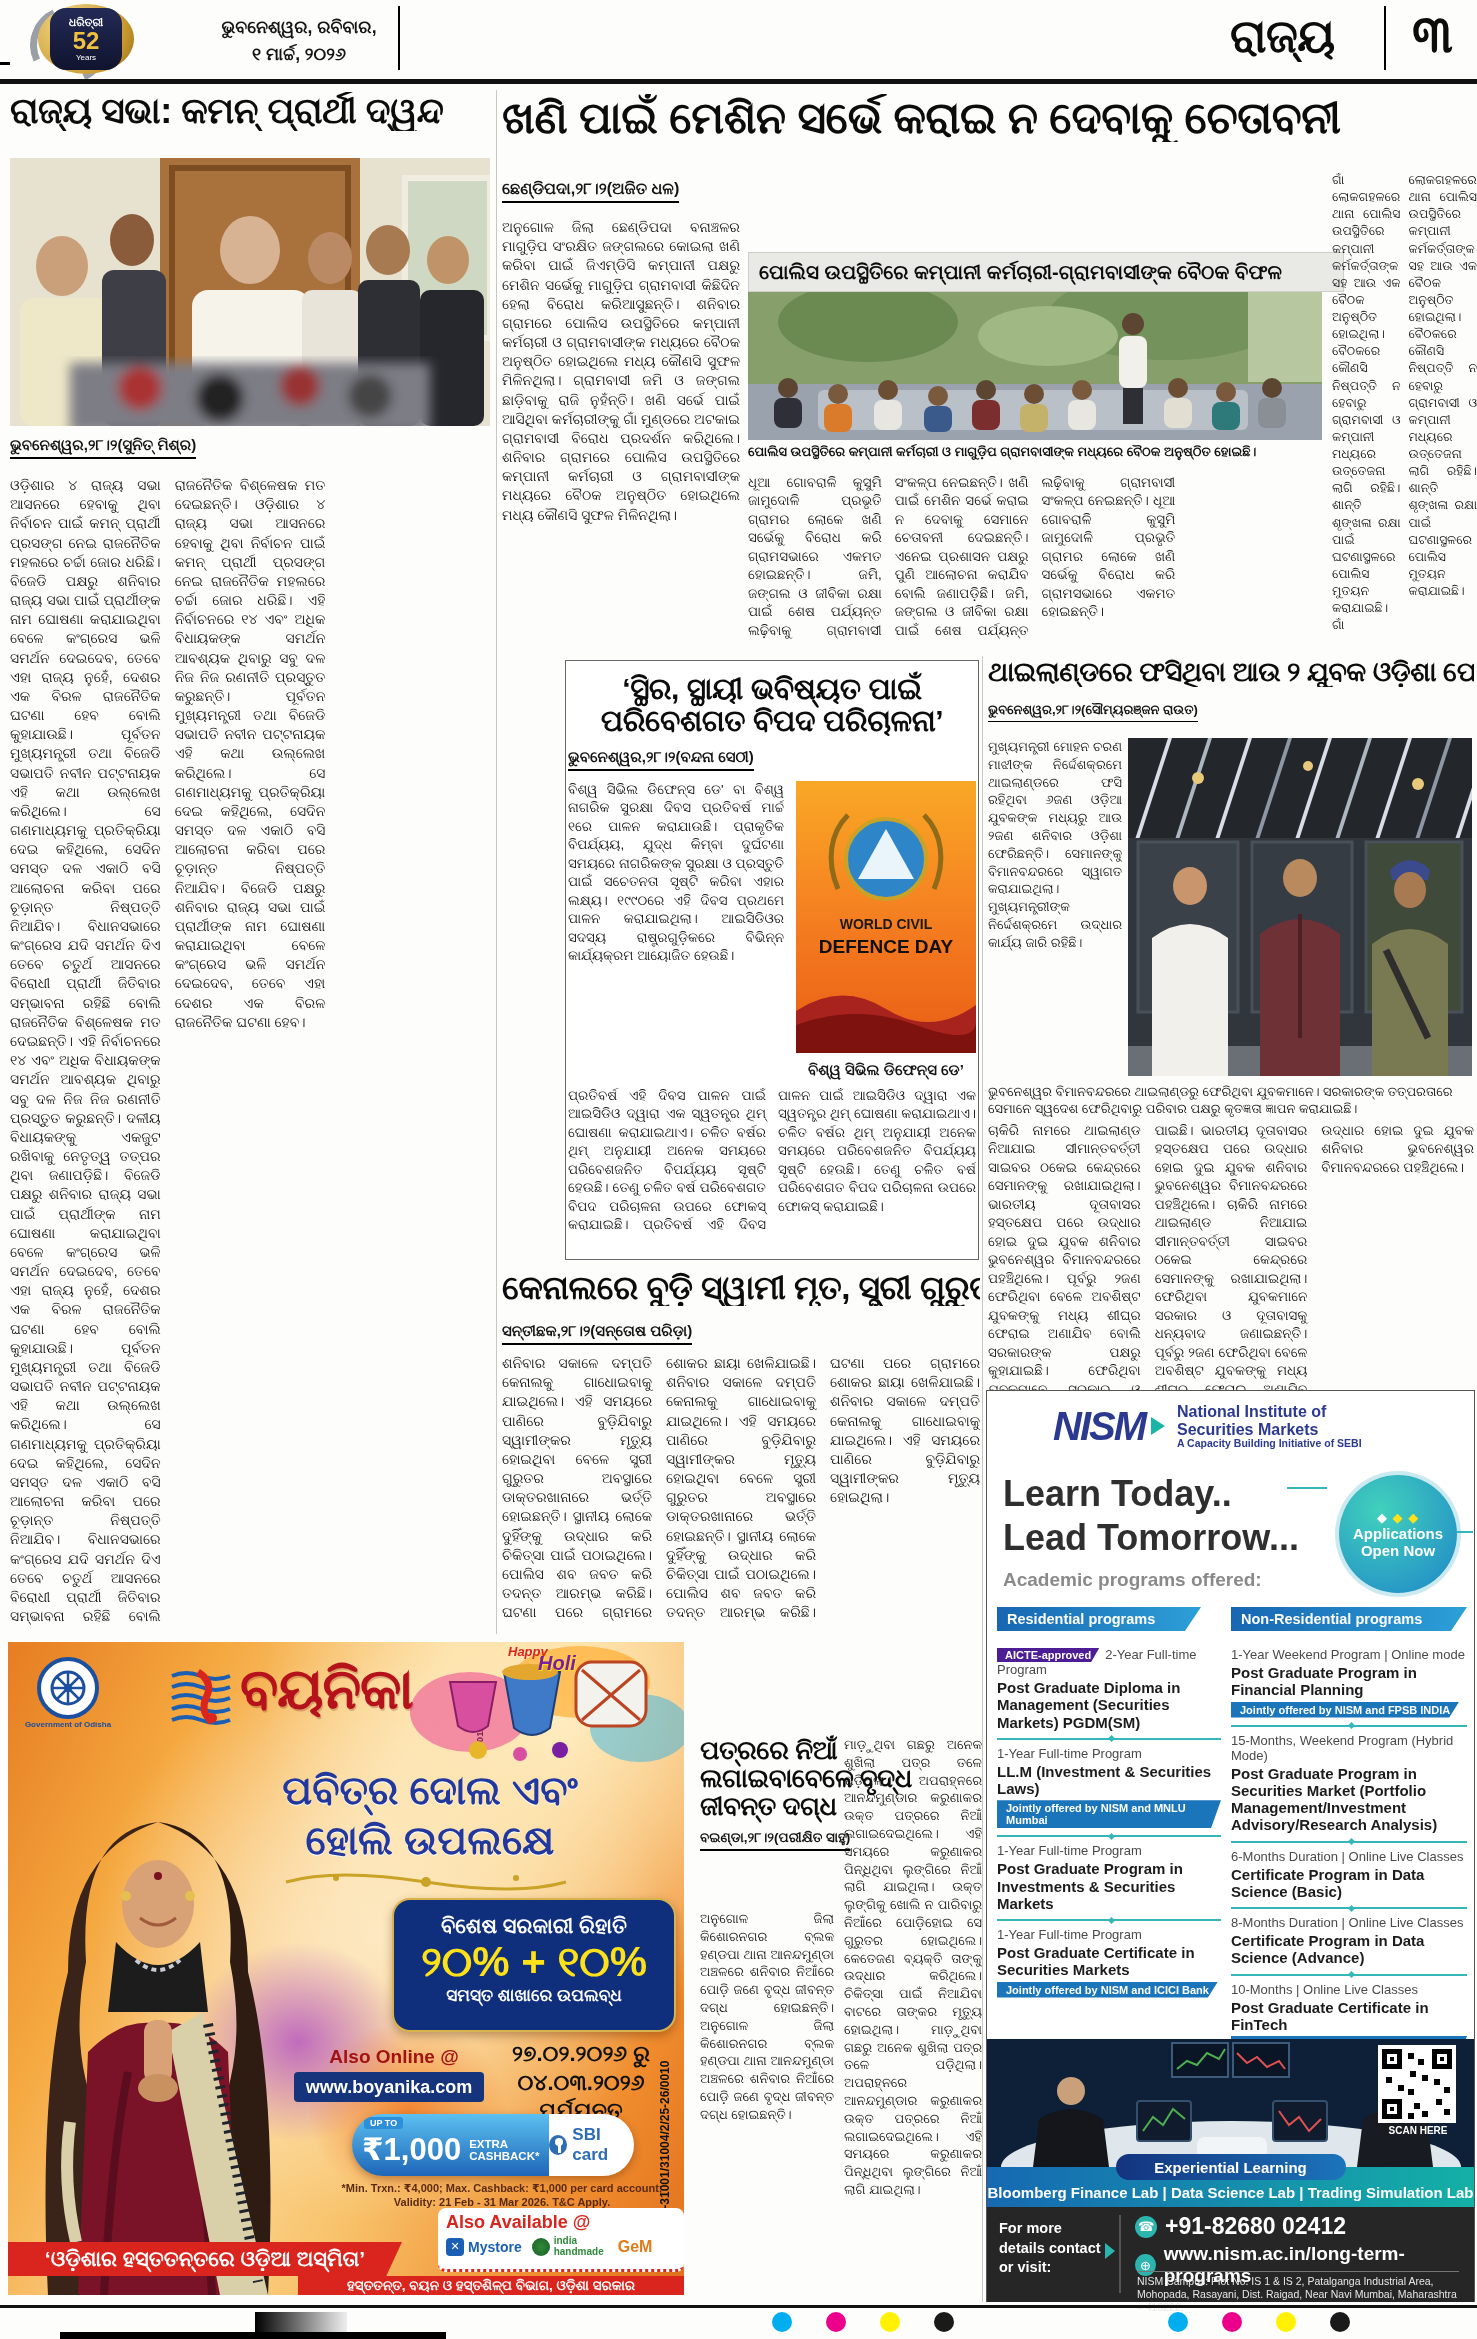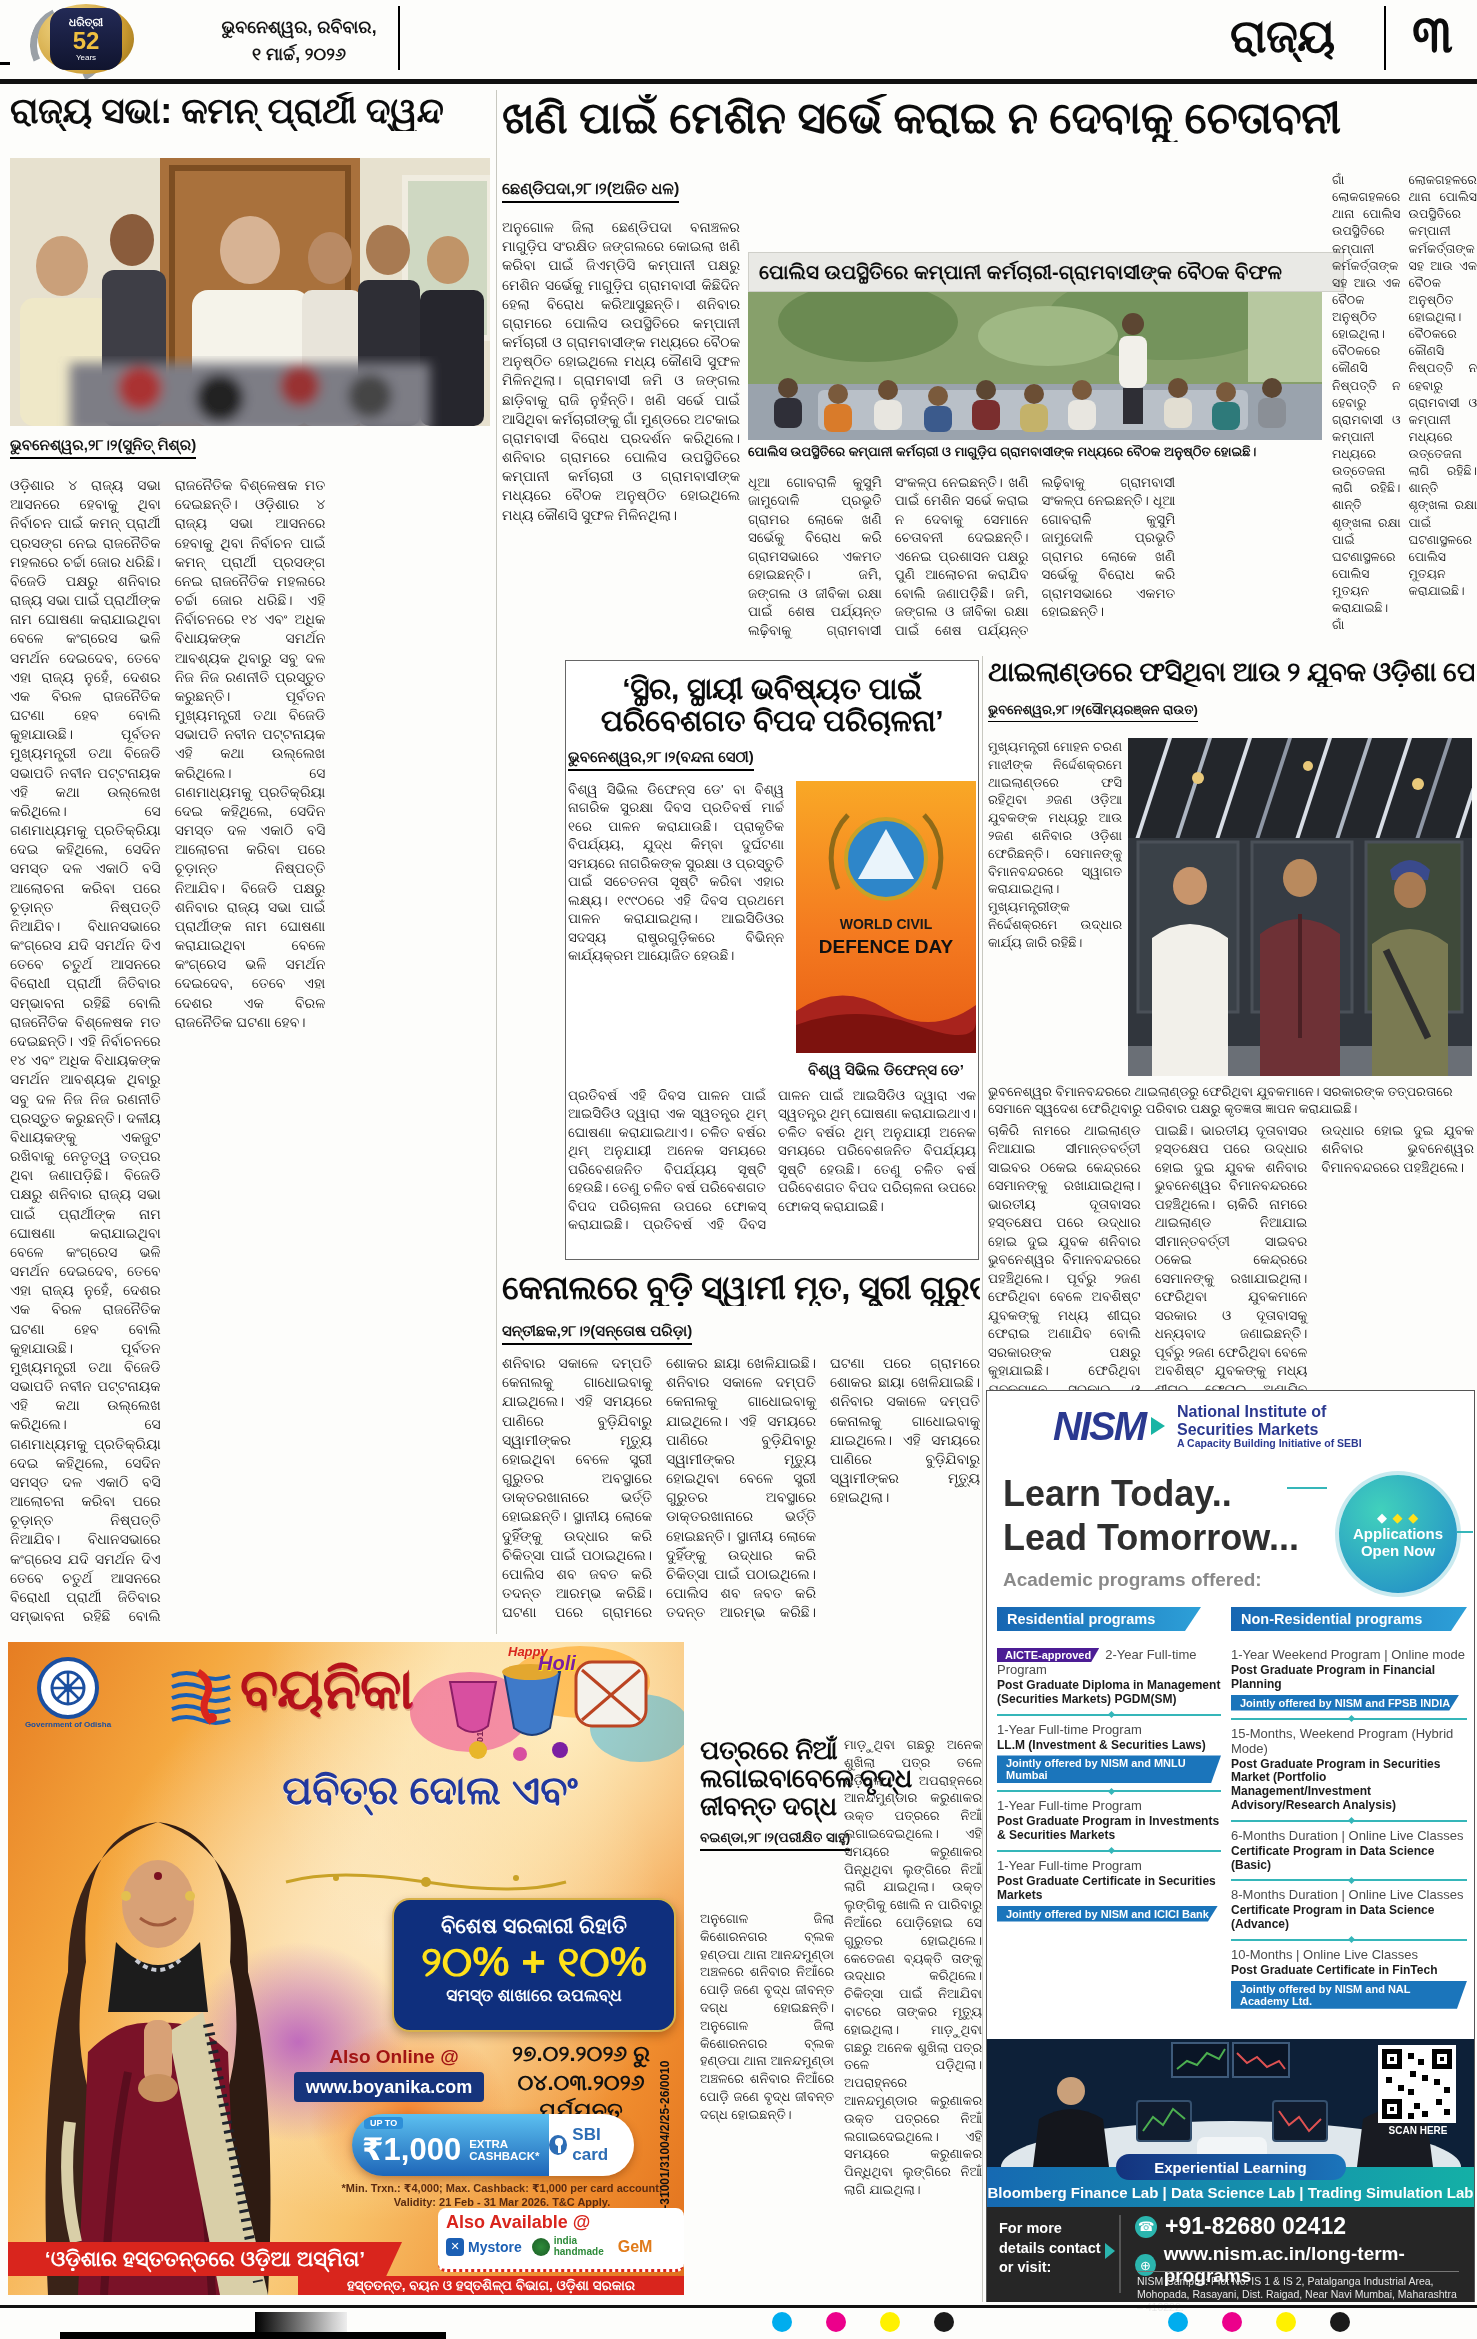--- a/index.html
+++ b/index.html
@@ -14,21 +14,21 @@
   .cols-3{column-count:3;column-gap:14px;}
   .cols-4{column-count:4;column-gap:13px;}
   .caption{font-size:13px;font-weight:600;color:#111;line-height:1.3;}
   .kicker{background:#e9e9e5;border:1px solid #cfcfc9;font-weight:800;font-size:20px;display:flex;align-items:center;padding:0 10px;color:#0c0c0c;}
   .vrule{width:1px;background:#c8c8c0;}
   
   .nism{border:1px solid #555;background:#fff;}
   .nism .ribbon{background:linear-gradient(90deg,#1766b2,#2da0d8);color:#fff;font-weight:700;font-size:14.5px;padding:4px 10px;clip-path:polygon(0 0,100% 0,calc(100% - 16px) 100%,0 100%);}
   .prog{margin-bottom:4px;}
   .prog .dur{font-size:13px;color:#4a4a4a;margin:6px 0 2px;}
-  .prog .ttl{font-size:12px;font-weight:800;color:#1c1c1c;line-height:1.15;}
+  .prog .ttl{font-size:15px;font-weight:800;color:#1c1c1c;line-height:1.15;}
   .joint{display:inline-block;background:#1b75bb;color:#fff;font-size:11px;font-weight:700;padding:2px 9px;margin-top:3px;clip-path:polygon(0 0,100% 0,calc(100% - 10px) 100%,0 100%);}
   .aicte{display:inline-block;background:#4c1d95;color:#fff;font-size:11px;font-weight:700;padding:1px 8px;margin-right:6px;clip-path:polygon(0 0,100% 0,calc(100% - 8px) 100%,0 100%);}
   .psep{border-top:2px solid #35b6b9;position:relative;margin:7px 0 3px;}
   .psep::after{content:"";position:absolute;left:50%;top:-3.5px;width:5px;height:5px;background:#35b6b9;transform:rotate(45deg);}
   .nism-badge{border-radius:50%;background:radial-gradient(circle at 35% 30%,#41d1bc,#1f86c9);display:flex;flex-direction:column;align-items:center;justify-content:center;color:#fff;font-weight:800;text-align:center;box-shadow:0 0 0 4px rgba(42,170,190,.25);}
   .labs{background:linear-gradient(90deg,#1669b2,#14b0a6);color:#fff;font-weight:700;display:flex;align-items:center;justify-content:center;font-size:15px;}
   .nfooter{background:#262626;color:#fff;}
   .ic{display:inline-flex;width:22px;height:22px;border-radius:50%;background:#2bb5ae;color:#fff;align-items:center;justify-content:center;font-size:13px;margin-right:8px;}
   
   .boy{background:
@@ -292,20 +292,21 @@
           <line x1="240" y1="28" x2="182" y2="78" stroke="#b42" stroke-width="3"></line>
         <circle cx="78" cy="108" r="9" fill="#e8b62a"></circle>
           <circle cx="120" cy="112" r="7" fill="#d84fa0"></circle>
           <circle cx="160" cy="108" r="8" fill="#7b1fa2"></circle>
       </svg>
       <div class="abs" style="left:108px;top:2px;font-size:13px;font-style:italic;font-weight:800;color:#d9251d;">Happy</div>
       <div class="abs" style="left:138px;top:10px;font-size:20px;font-style:italic;font-weight:900;color:#7b1fa2;text-shadow:1px 1px 0 #ffe11a;">Holi</div>
     </div>
 
     <div class="abs boy-occ" style="left:218px;top:126px;width:408px;">ପବିତ୍ର ଦୋଲ ଏବଂ</div>
+    <div class="abs boy-occ" style="left:218px;top:176px;width:408px;">ହୋଲି ଉପଲକ୍ଷେ</div>
     <div class="abs" style="left:268px;top:226px;width:300px;height:26px;">
       <svg width="300" height="26" viewBox="0 0 300 26">
           <path d="M10 14 Q60 0 150 14 T290 14" stroke="#c9a227" stroke-width="3" fill="none"></path>
           <circle cx="150" cy="14" r="5" fill="#c9a227"></circle>
           <circle cx="60" cy="10" r="3" fill="#c9a227"></circle>
           <circle cx="240" cy="10" r="3" fill="#c9a227"></circle>
         </svg>
     </div>
 
     <div class="abs" style="left:0;top:150px;width:300px;height:503px;">

